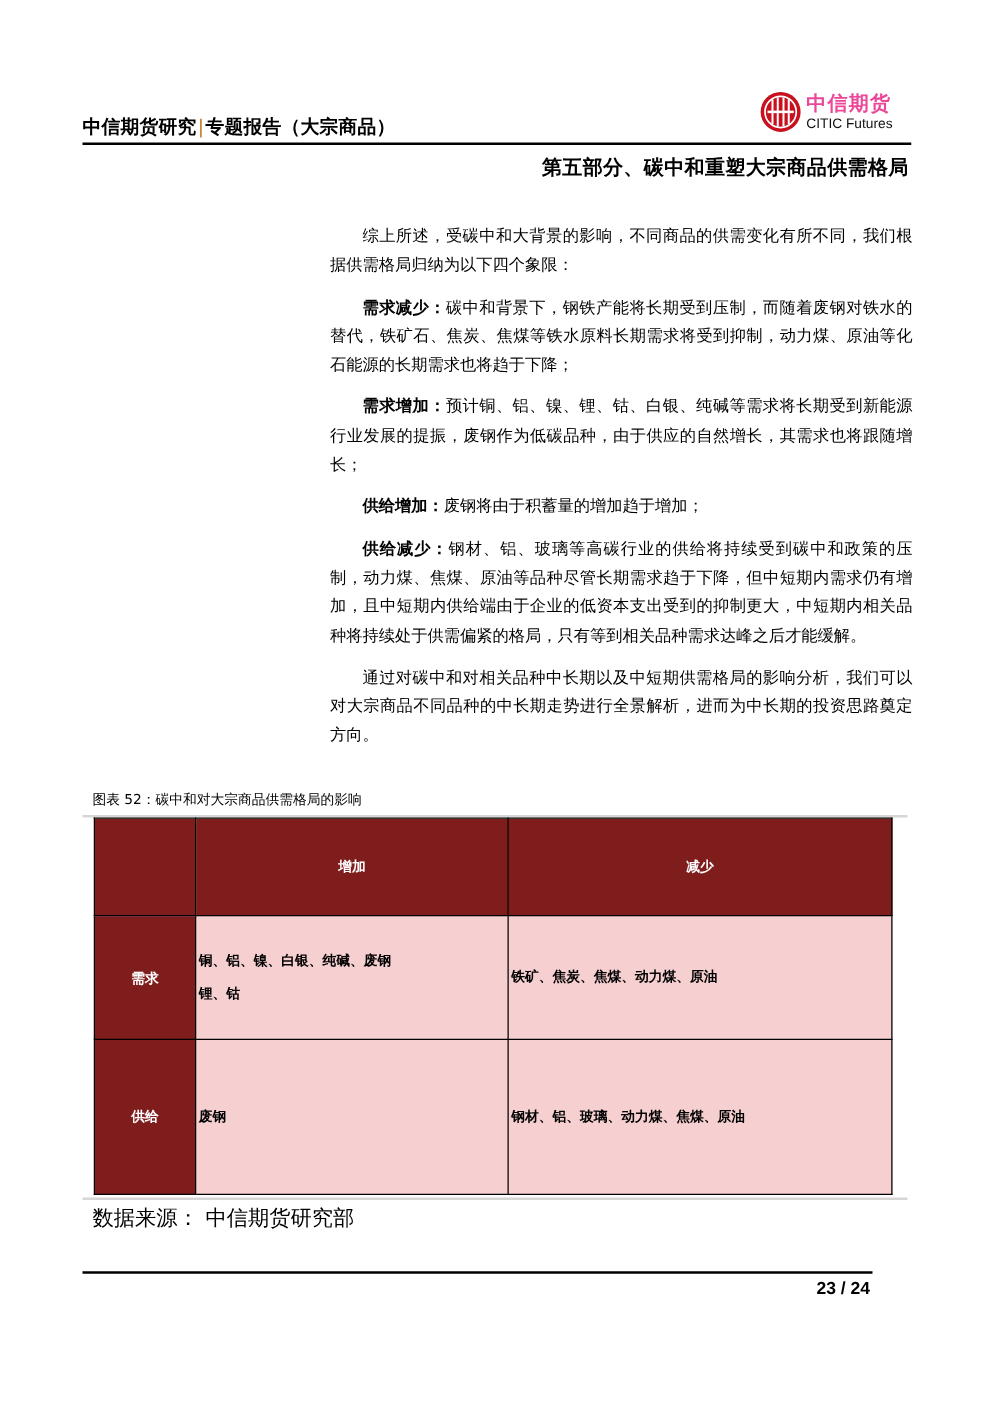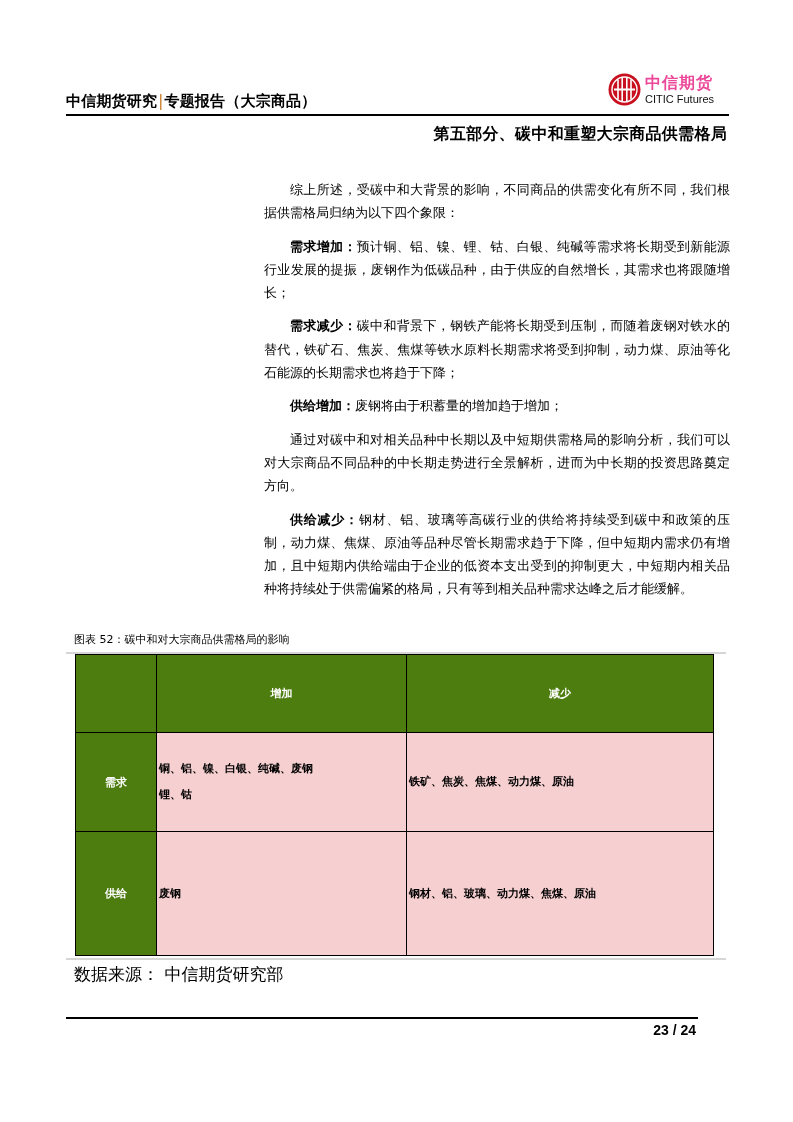--- a/index.html
+++ b/index.html
@@ -133,21 +133,21 @@
       padding: 0;
       vertical-align: middle;
     }
     table.impact col.c0 { width: 81px; }
     table.impact col.c1 { width: 250px; }
     table.impact col.c2 { width: 307px; }
     .row-head { height: 78px; }
     .row-demand { height: 99px; }
     .row-supply { height: 124px; }
     .red-cell {
-      background: #4d7c0f;
+      background: #7f1d1d;
       color: #ffffff;
       text-align: center;
       font-weight: bold;
     }
     .pink-cell {
       background: #f6cfd0;
       color: #000;
       text-align: left;
       padding-left: 2px !important;
       line-height: 26px;
@@ -210,33 +210,33 @@
 
 <div class="header-rule"></div>
 
 <div class="section-title">第五部分、碳中和重塑大宗商品供需格局</div>
 
 <div class="body-text">
   <p>
     <span>综上所述，受碳中和大背景的影响，不同商品的供需变化有所不同，我们根据供需格局归纳为以下四个象限：</span>
   </p>
   <p>
+    <span class="lead">需求减少：</span><span>碳中和背景下，钢铁产能将长期受到压制，而随着废钢对铁水的替代，铁矿石、焦炭、焦煤等铁水原料长期需求将受到抑制，动力煤、原油等化石能源的长期需求也将趋于下降；</span>
+  </p>
+  <p>
     <span class="lead">需求增加：</span><span>预计铜、铝、镍、锂、钴、白银、纯碱等需求将长期受到新能源行业发展的提振，废钢作为低碳品种，由于供应的自然增长，其需求也将跟随增长；</span>
   </p>
   <p>
-    <span class="lead">需求减少：</span><span>碳中和背景下，钢铁产能将长期受到压制，而随着废钢对铁水的替代，铁矿石、焦炭、焦煤等铁水原料长期需求将受到抑制，动力煤、原油等化石能源的长期需求也将趋于下降；</span>
-  </p>
-  <p>
     <span class="lead">供给增加：</span><span>废钢将由于积蓄量的增加趋于增加；</span>
   </p>
   <p>
+    <span class="lead">供给减少：</span><span>钢材、铝、玻璃等高碳行业的供给将持续受到碳中和政策的压制，动力煤、焦煤、原油等品种尽管长期需求趋于下降，但中短期内需求仍有增加，且中短期内供给端由于企业的低资本支出受到的抑制更大，中短期内相关品种将持续处于供需偏紧的格局，只有等到相关品种需求达峰之后才能缓解。</span>
+  </p>
+  <p>
     <span>通过对碳中和对相关品种中长期以及中短期供需格局的影响分析，我们可以对大宗商品不同品种的中长期走势进行全景解析，进而为中长期的投资思路奠定方向。</span>
-  </p>
-  <p>
-    <span class="lead">供给减少：</span><span>钢材、铝、玻璃等高碳行业的供给将持续受到碳中和政策的压制，动力煤、焦煤、原油等品种尽管长期需求趋于下降，但中短期内需求仍有增加，且中短期内供给端由于企业的低资本支出受到的抑制更大，中短期内相关品种将持续处于供需偏紧的格局，只有等到相关品种需求达峰之后才能缓解。</span>
   </p>
 </div>
 
 <div class="figure-caption">图表 52：碳中和对大宗商品供需格局的影响</div>
 <div class="caption-rule"></div>
 
 <table class="impact">
   <colgroup>
     <col class="c0">
       <col class="c1">

